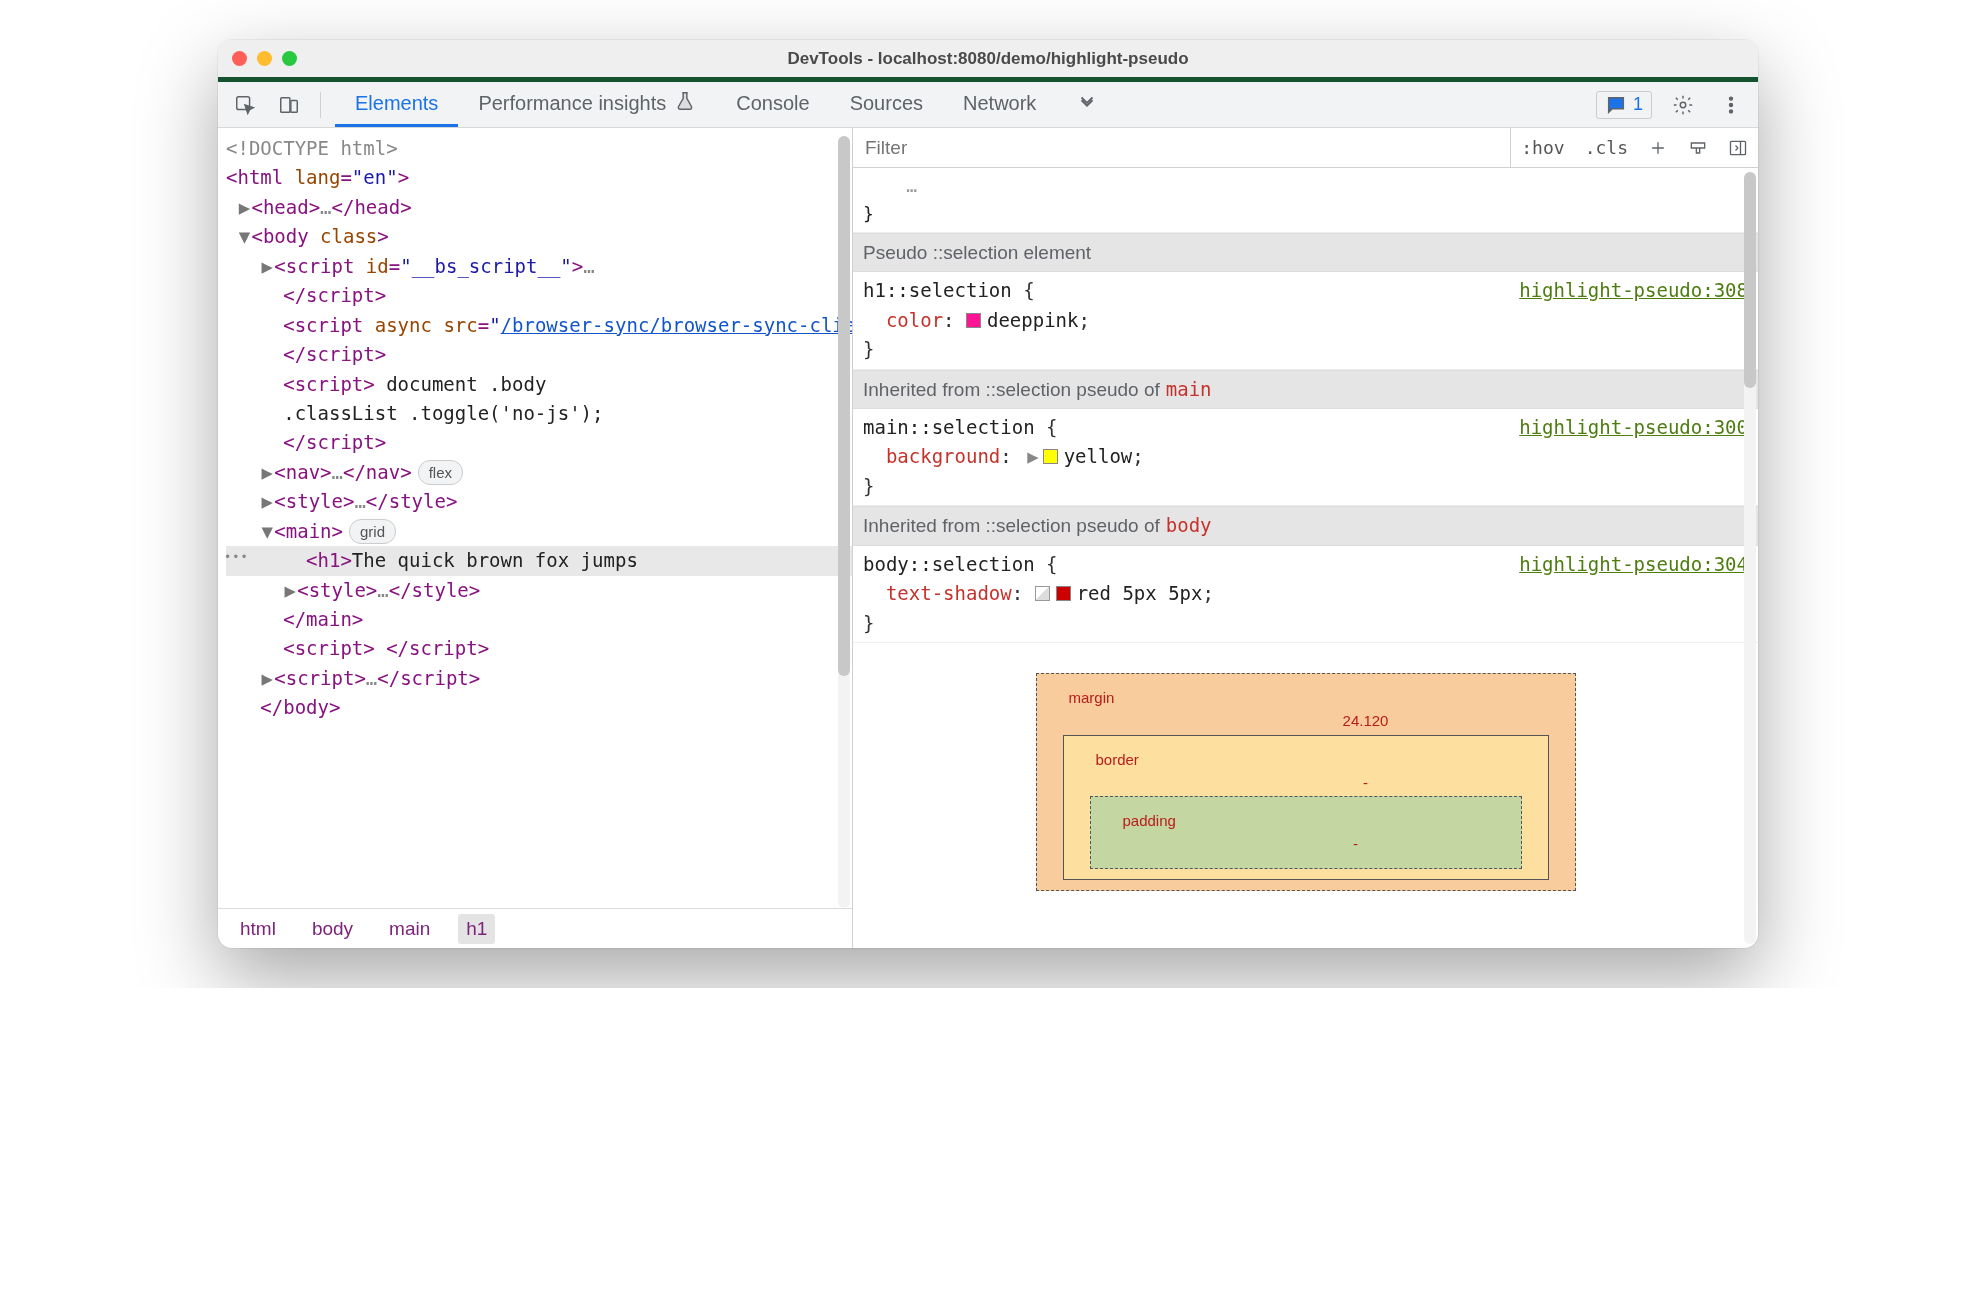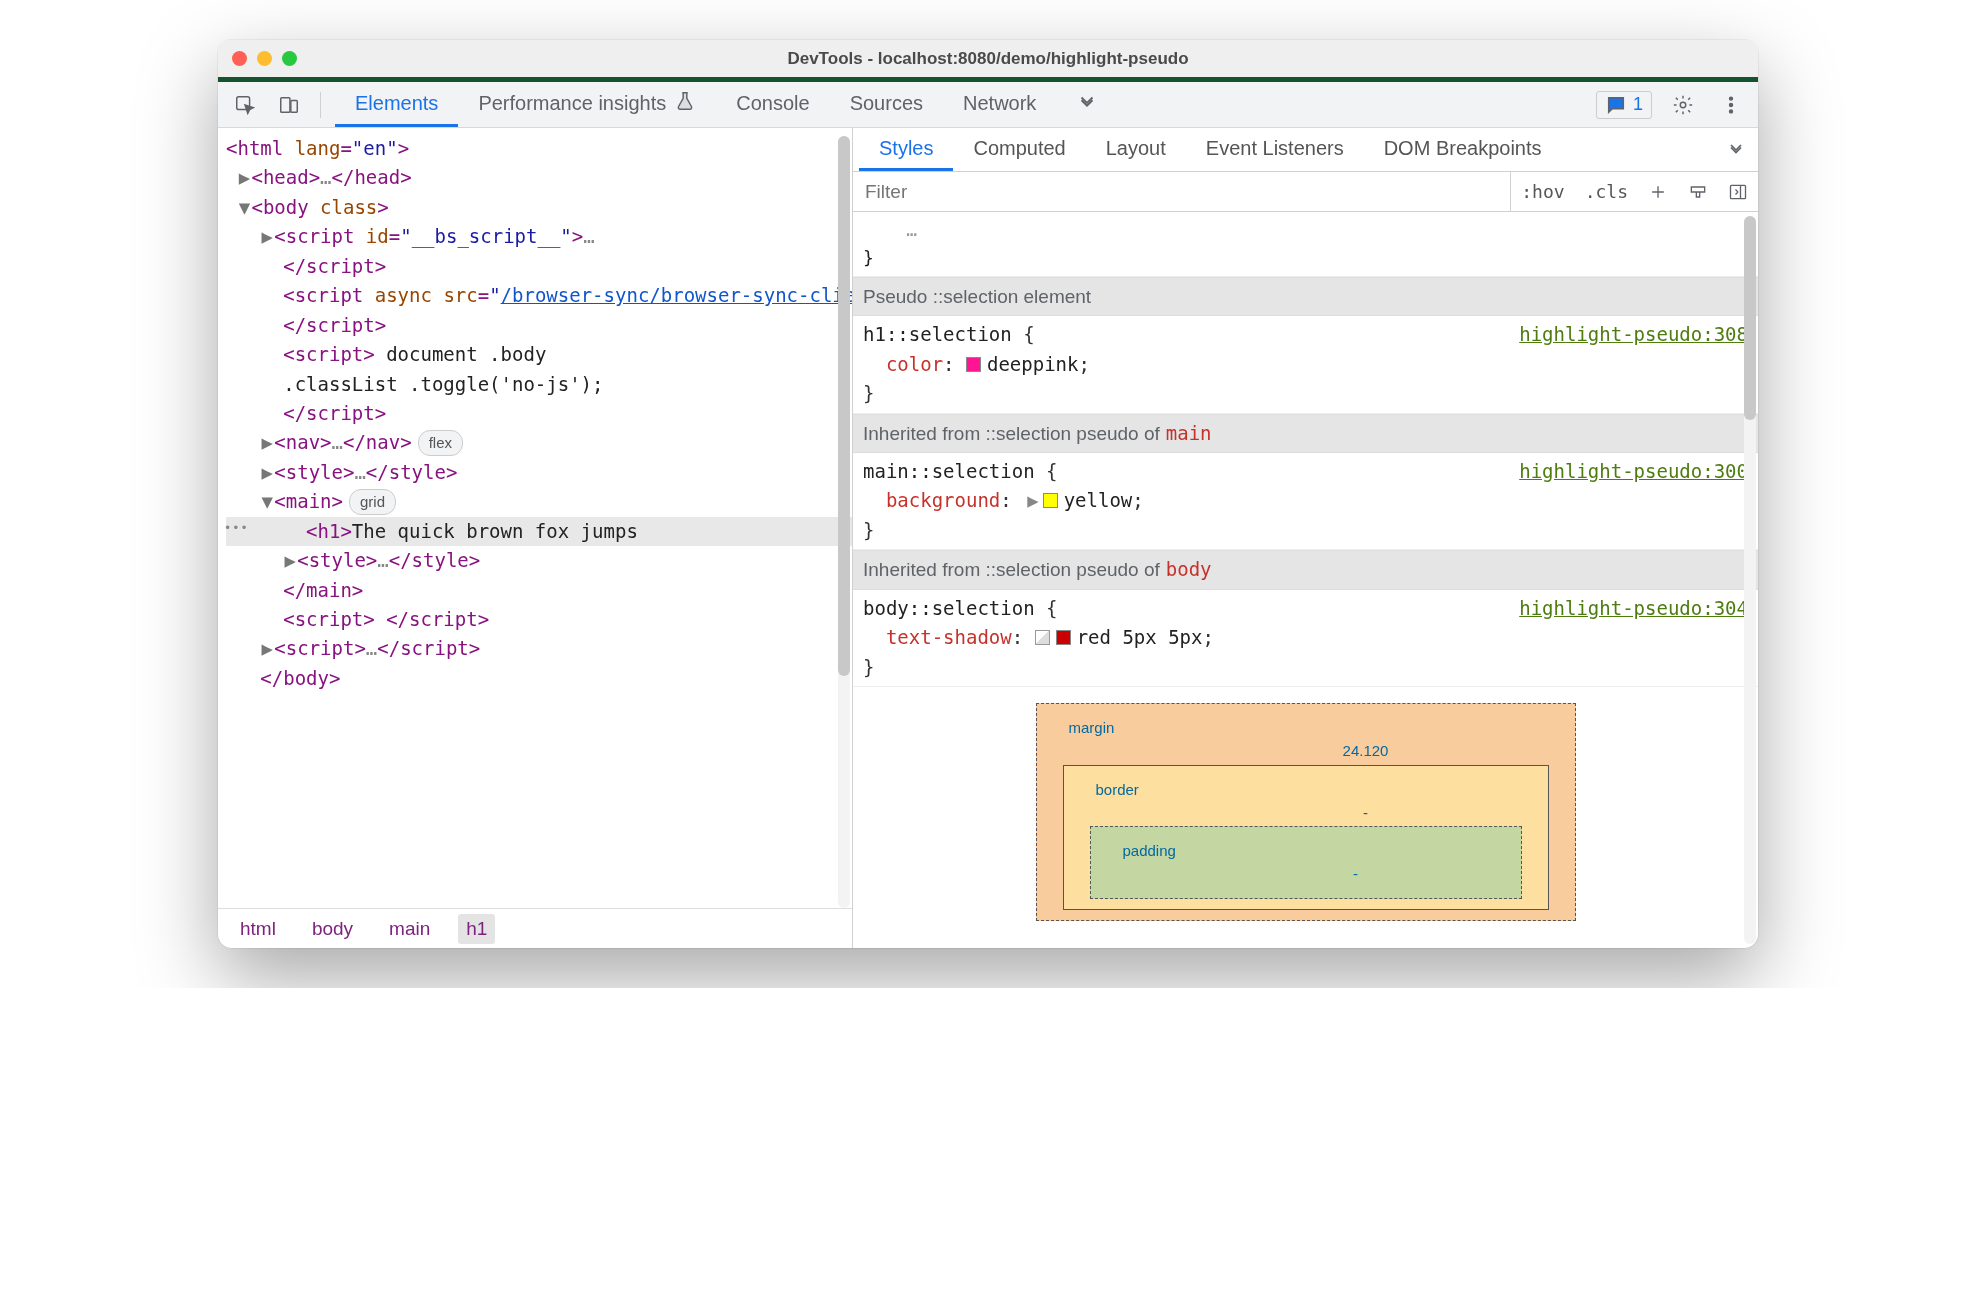--- a/index.html
+++ b/index.html
@@ -128,22 +128,22 @@
   .prop { color:#c6322b; }
   .val { color:#222; }
   .swatch { display:inline-block; width:15px; height:15px; border:1px solid #888; vertical-align:-1px; margin-right:6px;}
   .swatch.pink{background:#ff1493;} .swatch.yellow{background:#ffff00;} .swatch.red{background:#c00;}
   .tri { color:#888; margin:0 4px; }
   .shadow-ico { display:inline-block; width:15px;height:15px; border:1px solid #999; background:
      linear-gradient(135deg,#fff 48%, transparent 50%), #ddd; vertical-align:-1px; margin-right:6px;}
   .scroll-right { position:absolute; right:2px; top:4px; width:12px; bottom:4px; background:#f3f3f3; border-radius:6px;}
   .scroll-right .thumb{position:absolute; left:0; right:0; top:0; height:28%; background:#c8c8c8; border-radius:6px;}
   .box-model {
-    margin: 16px auto 0; width:540px; position:relative;
-    font-family:-apple-system,sans-serif; font-size:15px; color:#0369a1;
+    margin: 30px auto 0; width:540px; position:relative;
+    font-family:-apple-system,sans-serif; font-size:15px; color:#b91c1c;
     text-align:center;
     border-radius:15px;
   }
   .bm-margin{ background:#f9cc9d; border:1px dashed #555; padding:10px 26px 10px 26px; }
   .bm-border{ background:#fddf9f; border:1px solid #555; padding:10px 26px; }
   .bm-padding{ background:#c4d7a3; border:1px dashed #555; padding:10px 26px; }
   .bm-label{ text-align:left; padding:2px 6px; font-size:15px;}
   .bm-topval{ text-align:center; display:inline-block; width:100%; margin-top:-2px;}
   .truncated { background:#fff; padding:4px 10px; font-family:Menlo,monospace; color:#999; font-style:italic; font-size:18px; border-bottom:1px solid #eee;}
   .truncated .brace{color:#222; font-style:normal;}
@@ -216,20 +216,21 @@
             <circle cx="12" cy="19" r="1.6" fill="#5f6368"></circle>
           </svg>
       </div>
     </div>
   </div>
 
   <div class="main">
 
     <div class="elements-panel">
       <div class="dom-tree">
+<div class="l gray">&lt;!DOCTYPE html&gt;</div>
 <div class="l"><span class="tag">&lt;html </span><span class="attr-n">lang</span><span class="tag">=</span><span class="attr-v">"en"</span><span class="tag">&gt;</span></div>
 <div class="l"> <span class="tree-arrow">▶</span><span class="tag">&lt;head&gt;</span><span class="gray">…</span><span class="tag">&lt;/head&gt;</span></div>
 <div class="l"> <span class="tree-arrow">▼</span><span class="tag">&lt;body </span><span class="attr-n">class</span><span class="tag">&gt;</span></div>
 <div class="l">   <span class="tree-arrow">▶</span><span class="tag">&lt;script </span><span class="attr-n">id</span><span class="tag">=</span><span class="attr-v">"__bs_script__"</span><span class="tag">&gt;</span><span class="gray">…</span></div>
 <div class="l">     <span class="tag">&lt;/script&gt;</span></div>
 <div class="l">     <span class="tag">&lt;script </span><span class="attr-n">async</span> <span class="attr-n">src</span><span class="tag">=</span><span class="attr-v">"</span><span class="link">/browser-sync/browser-sync-client.js?v=2.26.7</span></div>
 <div class="l">     <span class="tag">&lt;/script&gt;</span></div>
 <div class="l">     <span class="tag">&lt;script&gt;</span> <span class="blk">document .body</span></div>
 <div class="l">     <span class="blk">.classList .toggle('no-js');</span></div>
 <div class="l">     <span class="tag">&lt;/script&gt;</span></div>
@@ -248,33 +249,20 @@
         </div>
       <div class="breadcrumb">
         <span class="crumb">html</span>
         <span class="crumb">body</span>
         <span class="crumb">main</span>
         <span class="crumb sel">h1</span>
       </div>
     </div>
 
     <div class="right-panel">
-      <div class="rp-tabs">
-        <div class="rp-tab active">Styles</div>
-        <div class="rp-tab">Computed</div>
-        <div class="rp-tab">Layout</div>
-        <div class="rp-tab">Event Listeners</div>
-        <div class="rp-tab">DOM Breakpoints</div>
-        <div class="more">
-          <svg viewBox="0 0 24 24" width="20" height="20">
-              <path d="M6 9l6 6 6-6" stroke="#5f6368" fill="none" stroke-width="2"></path>
-              <path d="M6 6l6 6 6-6" stroke="#5f6368" fill="none" stroke-width="2"></path>
-            </svg>
-        </div>
-      </div>
       <div class="rp-filterbar">
         <input class="rp-filter" placeholder="Filter" style="">
         <div class="rp-fb-btn">:hov</div>
         <div class="rp-fb-btn">.cls</div>
         <div class="rp-fb-icon">
             <svg viewBox="0 0 24 24">
               <path d="M12 5v14M5 12h14"></path>
             </svg>
           </div>
         <div class="rp-fb-icon">

